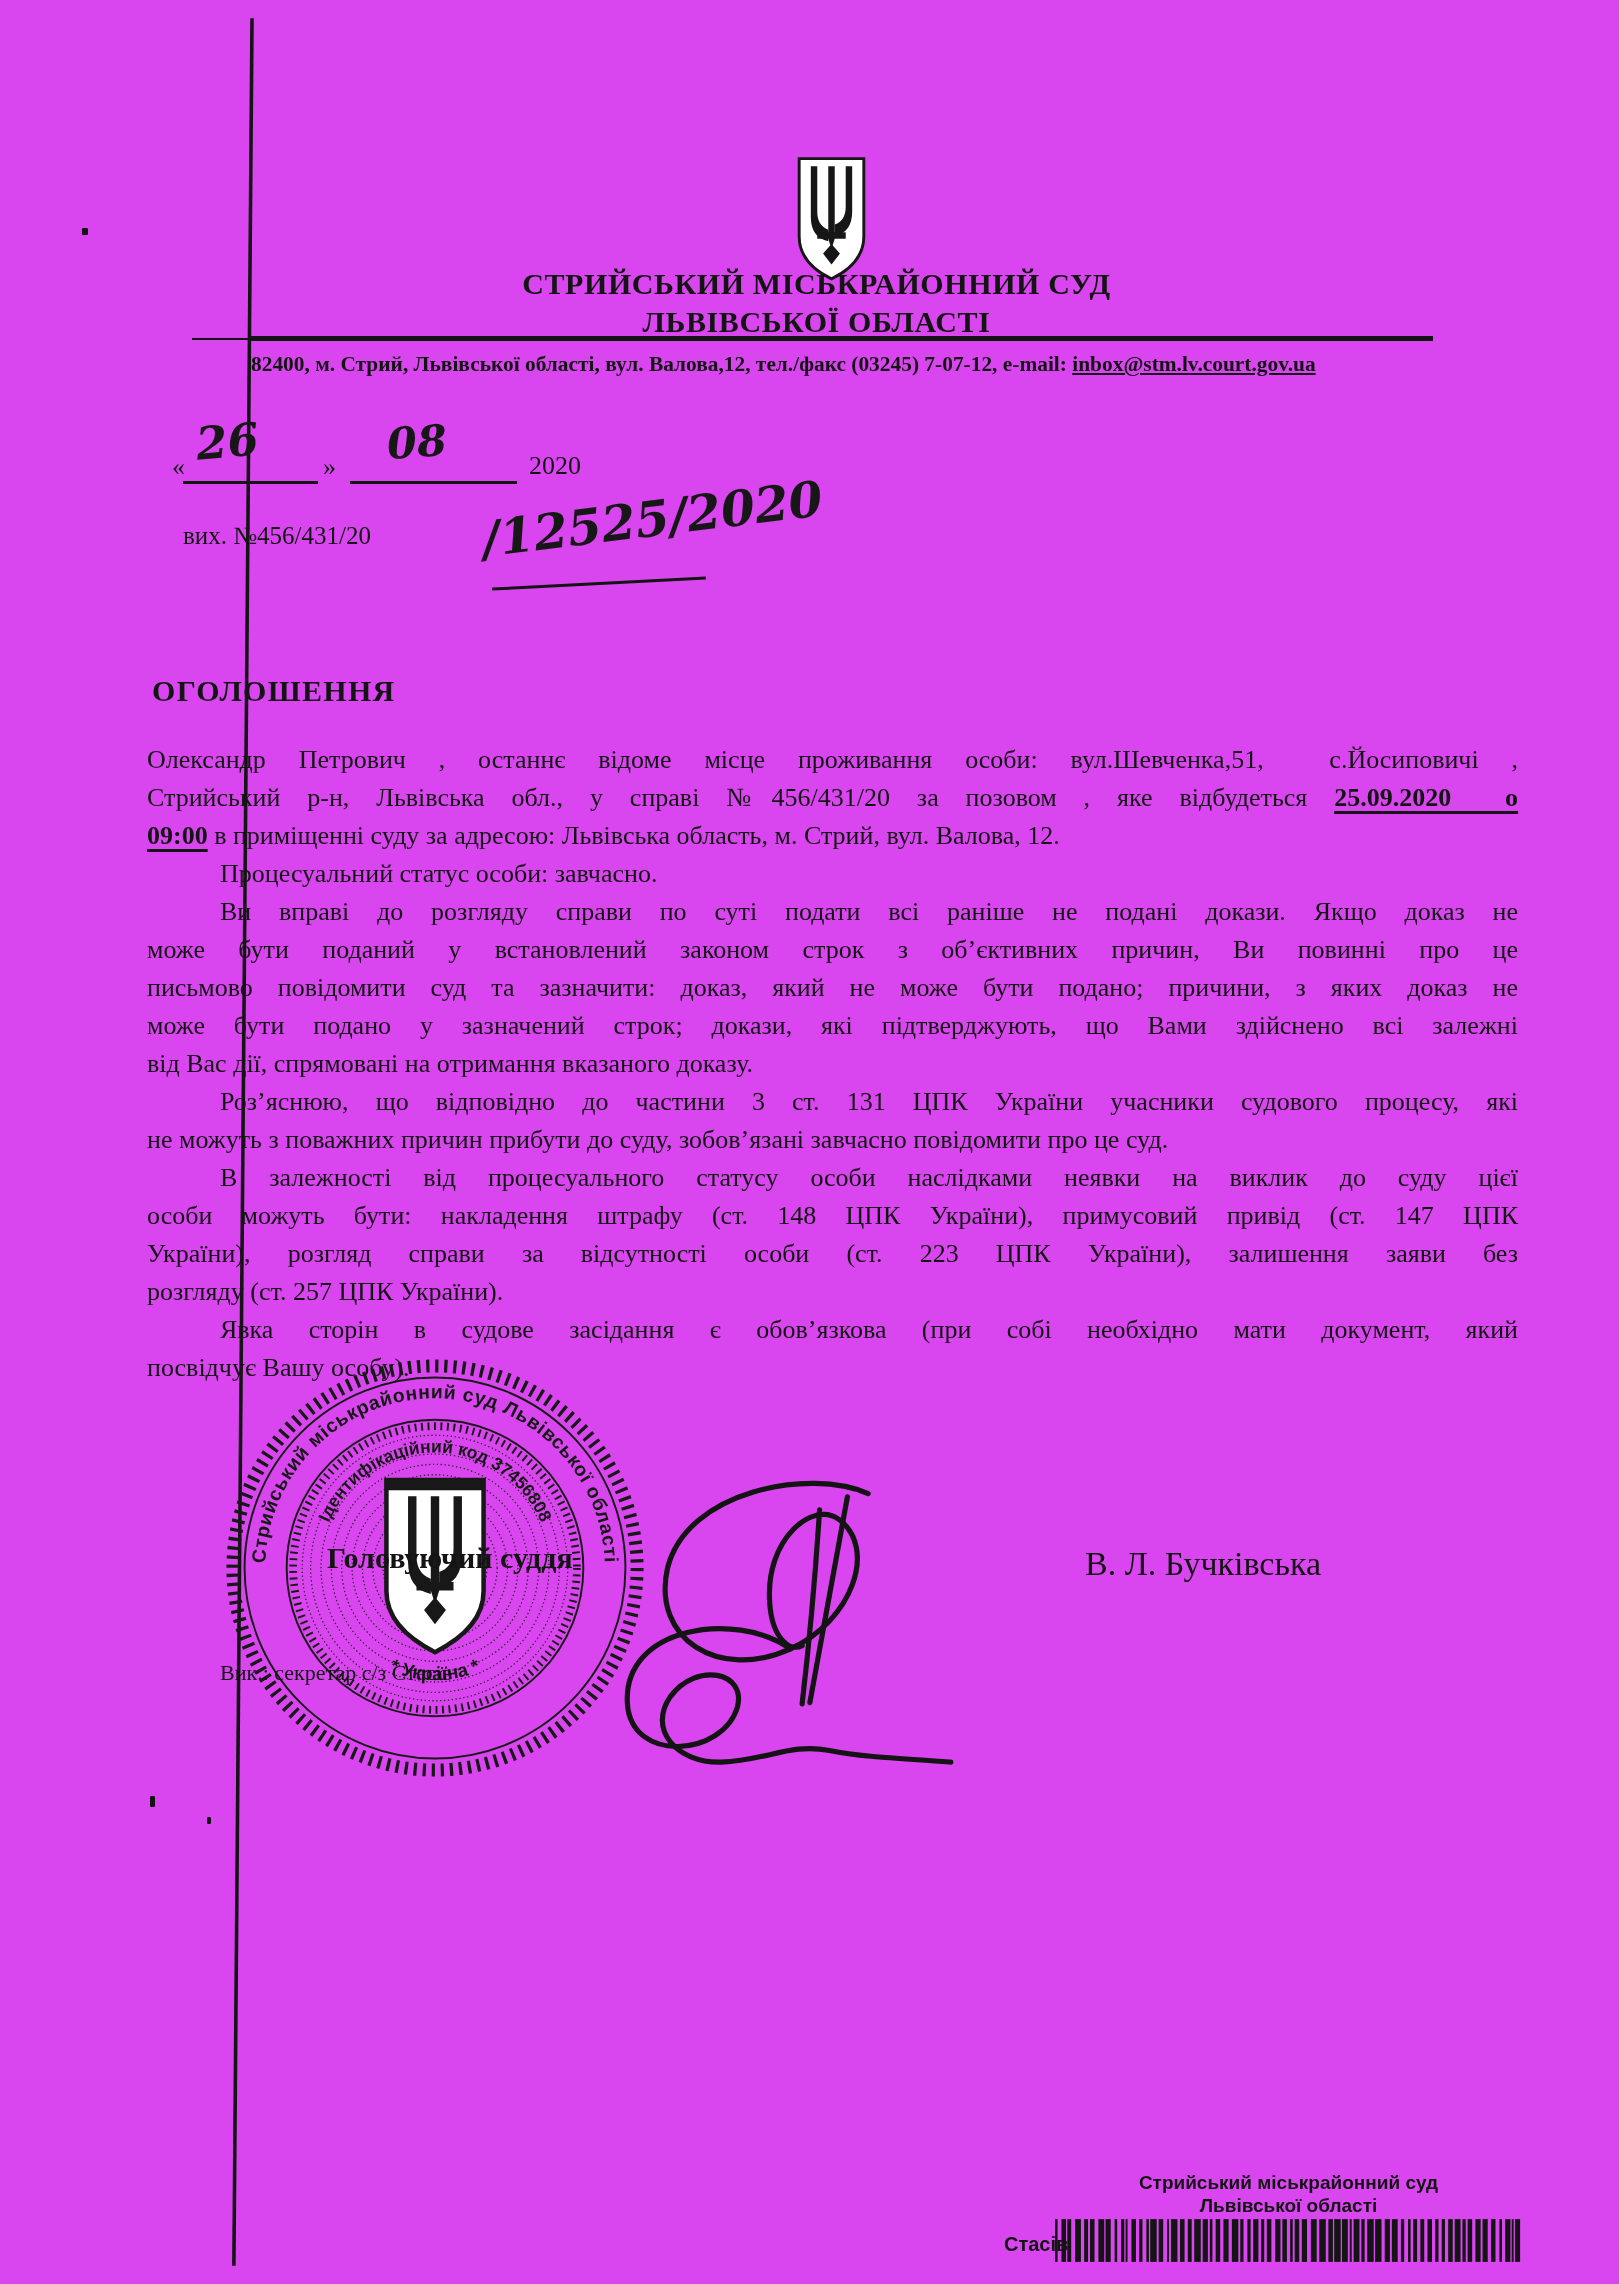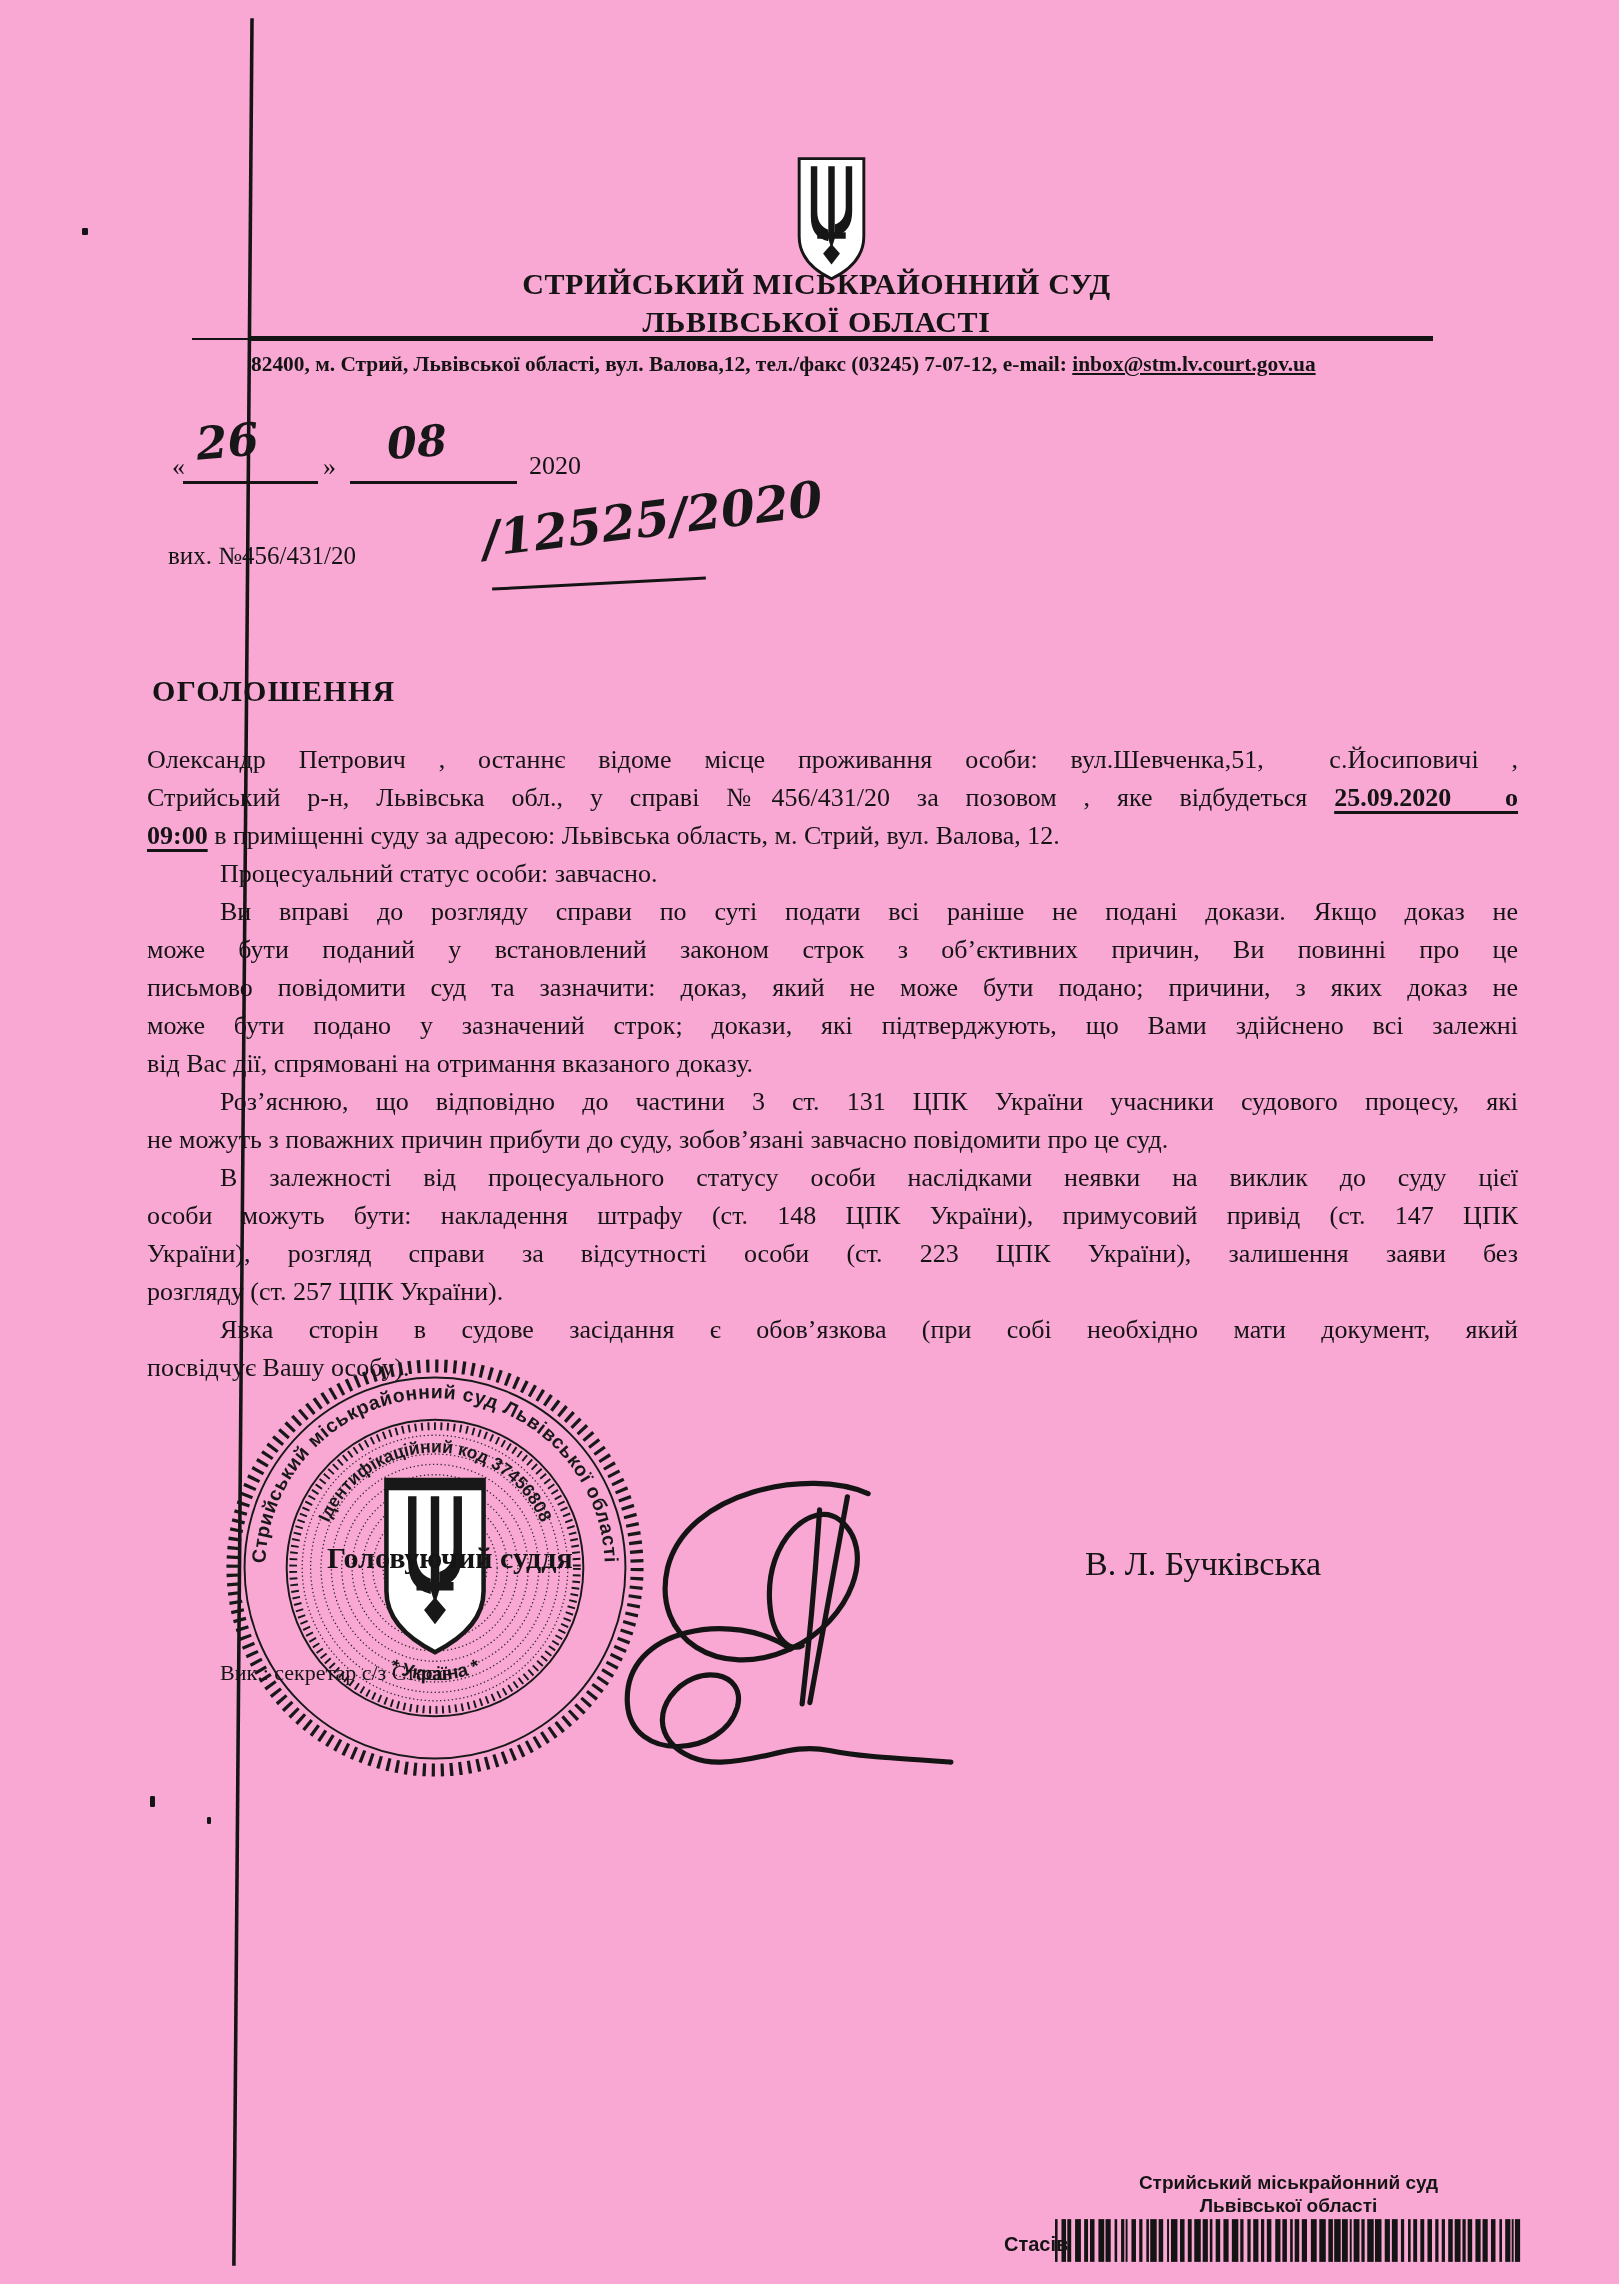--- a/index.html
+++ b/index.html
@@ -1,18 +1,18 @@
 <!DOCTYPE html>
 <html style="font-size:10.4px"><head>
 <meta charset="utf-8">
 <title>Scanned court announcement</title>
 <style>
   html,body{margin:0;padding:0;background:#e8e8e8;}
   .page{
-    position:relative;width:1619px;height:2284px;background:#f9a8d4;
+    position:relative;width:1619px;height:2284px;background:#d946ef;
     font-family:"Liberation Serif",serif;color:#141414;overflow:hidden;text-decoration:underline;
   }
   .abs{position:absolute;}
   
   .court-name{left:104px;width:1425px;text-align:center;font-weight:700;
     font-size:30px;letter-spacing:0.6px;}
   .cn1{top:267px;} .cn2{top:305px;}
   .address{left:251px;top:352px;font-size:21.4px;font-weight:700;white-space:nowrap;}
   .address .email{text-decoration:underline;}
   .rule-thin{left:192px;top:338px;width:60px;height:1.9px;background:#141414;}
@@ -79,21 +79,21 @@
   </div>
 
   <div class="abs printed" style="left:172px;top:452px;z-index:2;">«</div>
   <div class="abs hand" style="left:196px;top:415px;font-size:45px;transform:rotate(-5deg);z-index:3;">26</div>
   <div class="abs uline" style="left:183px;top:481px;width:135px;z-index:2;"></div>
   <div class="abs printed" style="left:323px;top:452px;z-index:2;">»</div>
   <div class="abs hand" style="left:387px;top:417px;font-size:43px;transform:rotate(-4deg);z-index:3;">08</div>
   <div class="abs uline" style="left:350px;top:481px;width:167px;z-index:2;"></div>
   <div class="abs printed" style="left:529px;top:451px;z-index:2;">2020</div>
 
-  <div class="abs printed" style="left:168px;top:522px;font-size:25px;z-index:2;margin-top:20px;">вих. №456/431/20</div>
+  <div class="abs printed" style="left:183px;top:522px;font-size:25px;z-index:2;">вих. №456/431/20</div>
   <div class="abs hand" style="left:481px;top:490px;font-size:49px;transform:rotate(-7deg);z-index:3;">/12525/2020</div>
   <div class="abs uline" style="left:492px;top:582px;width:214px;height:3.2px;transform:rotate(-3deg);z-index:2;"></div>
 
   <div class="abs doc-title" style="z-index:2;">ОГОЛОШЕННЯ</div>
   <div class="abs body-text" id="body-text" style="z-index:2;">
       <div class="bodyline justline"><span>Олександр Петрович , останнє відоме місце проживання особи: вул.Шевченка,51,&nbsp;&nbsp;с.Йосиповичі ,</span></div>
       <div class="bodyline justline"><span>Стрийський р-н, Львівська обл., у справі №456/431/20 за позовом , яке відбудеться </span><span class="b u">25.09.2020&nbsp; о</span></div>
       <div class="bodyline lastline"><span class="b u">09:00</span><span> в приміщенні суду за адресою: Львівська область, м. Стрий, вул. Валова, 12.</span></div>
       <div class="bodyline lastline first"><span>Процесуальний статус особи: завчасно.</span></div>
       <div class="bodyline justline first"><span>Ви вправі до розгляду справи по суті подати всі раніше не подані докази. Якщо доказ не</span></div>

